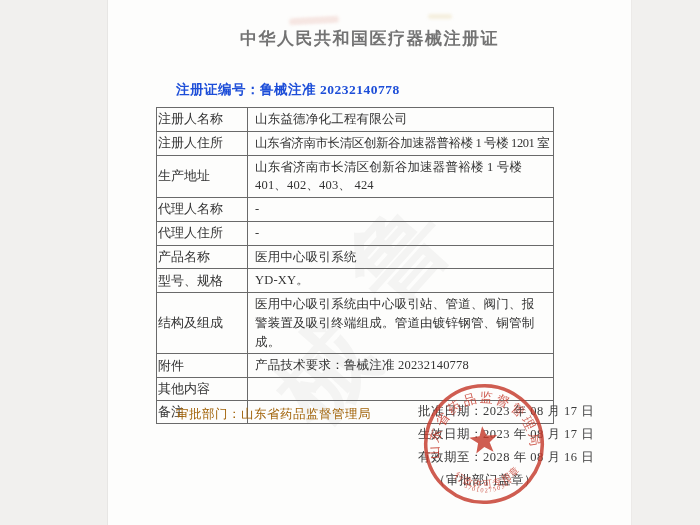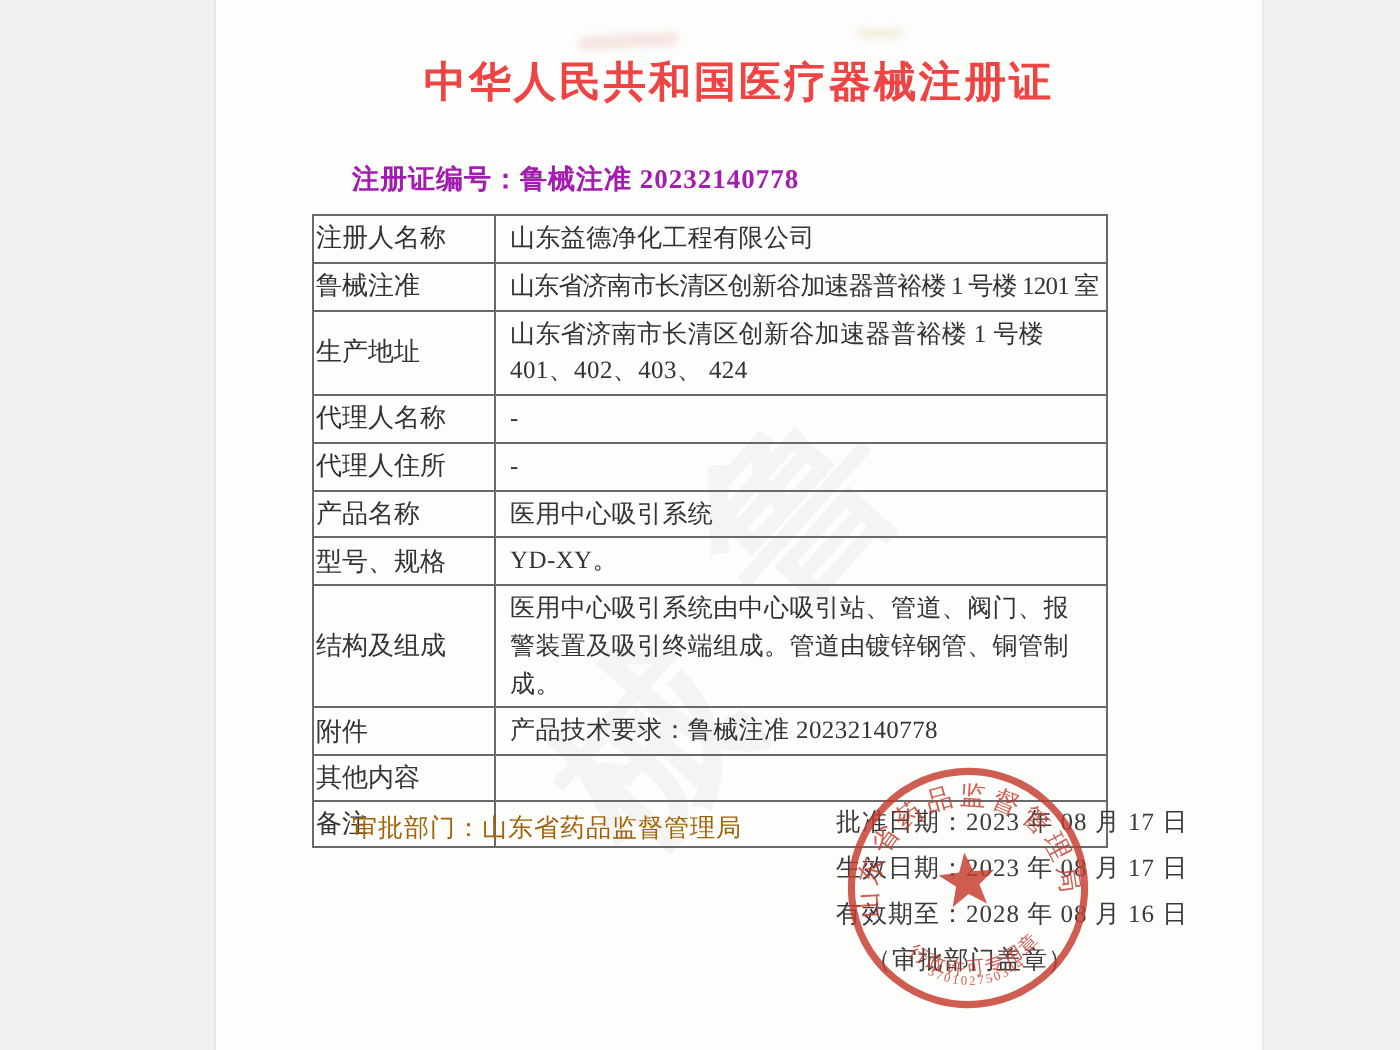--- a/index.html
+++ b/index.html
@@ -7,25 +7,25 @@
     width:700px;height:525px;position:relative;overflow:hidden;
     background:#f1f0ee;
     font-family:"Liberation Serif","DejaVu Serif",serif;
   }
   .page{
     position:absolute;left:107px;top:0;width:523px;height:525px;
     background:#fdfdfc;border-left:1px solid #e7e6e4;border-right:1px solid #eceae8;
   }
   .doc-title{
     position:absolute;top:27px;left:0;width:100%;text-align:center;
-    font-size:21px;font-weight:bold;letter-spacing:1.5px;color:#ef4444;
+    font-size:17px;font-weight:bold;letter-spacing:1.5px;color:#737373;
   }
   .reg-line{
     position:absolute;top:81px;left:68px;
-    font-size:13.5px;font-weight:bold;color:#a21caf;letter-spacing:.5px;
+    font-size:13.5px;font-weight:bold;color:#1d4ed8;letter-spacing:.5px;
   }
   table.cert{
     position:absolute;left:48px;top:107px;width:398px;
     border-collapse:collapse;table-layout:fixed;
   }
   table.cert td{
     border:1px solid #6a6a6a;color:#333;vertical-align:middle;
   }
   td.lbl{
     width:88px;font-size:13px;padding:2px 1px;height:17px;
@@ -72,21 +72,21 @@
 
   <div class="reg-line">注册证编号：鲁械注准 20232140778</div>
 
   <table class="cert">
     <tbody id="cert-rows">
         <tr>
     <td class="lbl">注册人名称</td>
     <td class="val">山东益德净化工程有限公司</td>
   </tr>
         <tr>
-    <td class="lbl">鲁械注准</td>
+    <td class="lbl">注册人住所</td>
     <td class="val">山东省济南市长清区创新谷加速器普裕楼 1 号楼 1201 室</td>
   </tr>
         <tr>
     <td class="lbl">生产地址</td>
     <td class="val">山东省济南市长清区创新谷加速器普裕楼 1 号楼 401、402、403、 424</td>
   </tr>
         <tr>
     <td class="lbl">代理人名称</td>
     <td class="val">-</td>
   </tr>

